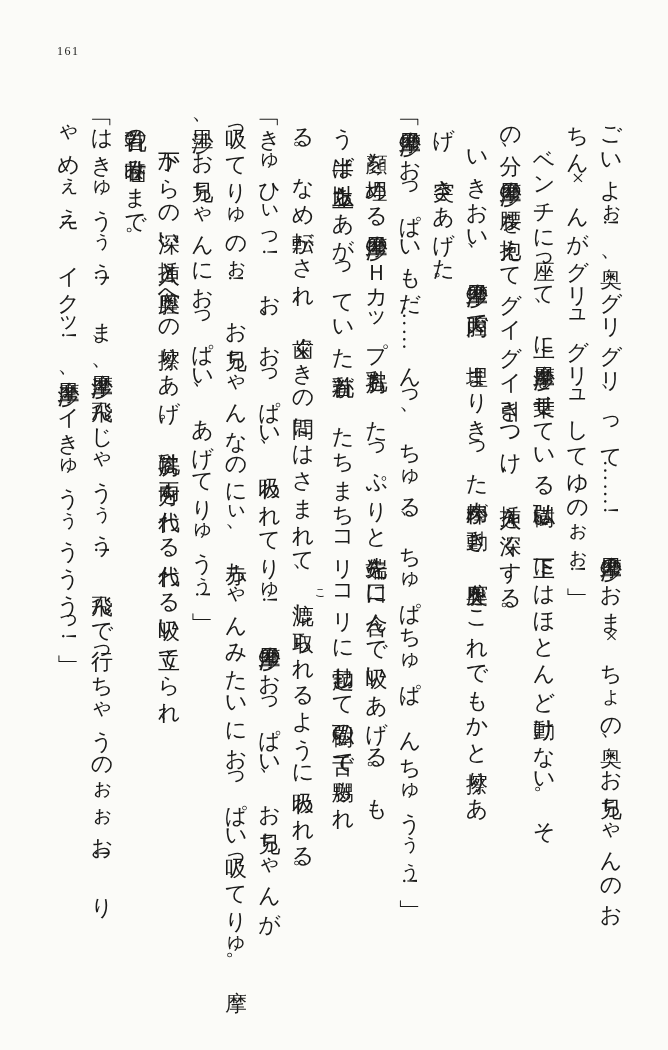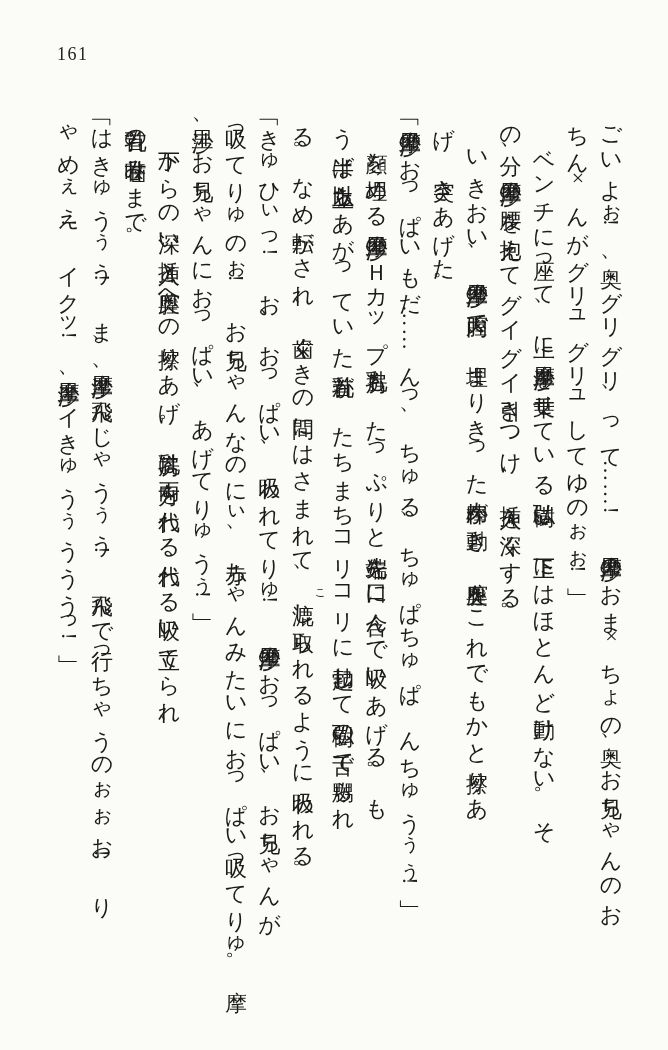--- a/index.html
+++ b/index.html
@@ -16,21 +16,21 @@
   .page {
     position: relative;
     width: 668px;
     height: 1050px;
     background: #fbfbf8;
   }
   .page-number {
     position: absolute;
     top: 44px;
     left: 57px;
-    font-size: 18px;
+    font-size: 12px;
     letter-spacing: 1.5px;
     color: #222220;
   }
   .text-area {
     position: absolute;
     top: 112px;
     right: 40px;
     height: 902px;
     writing-mode: vertical-rl;
     text-orientation: mixed;

